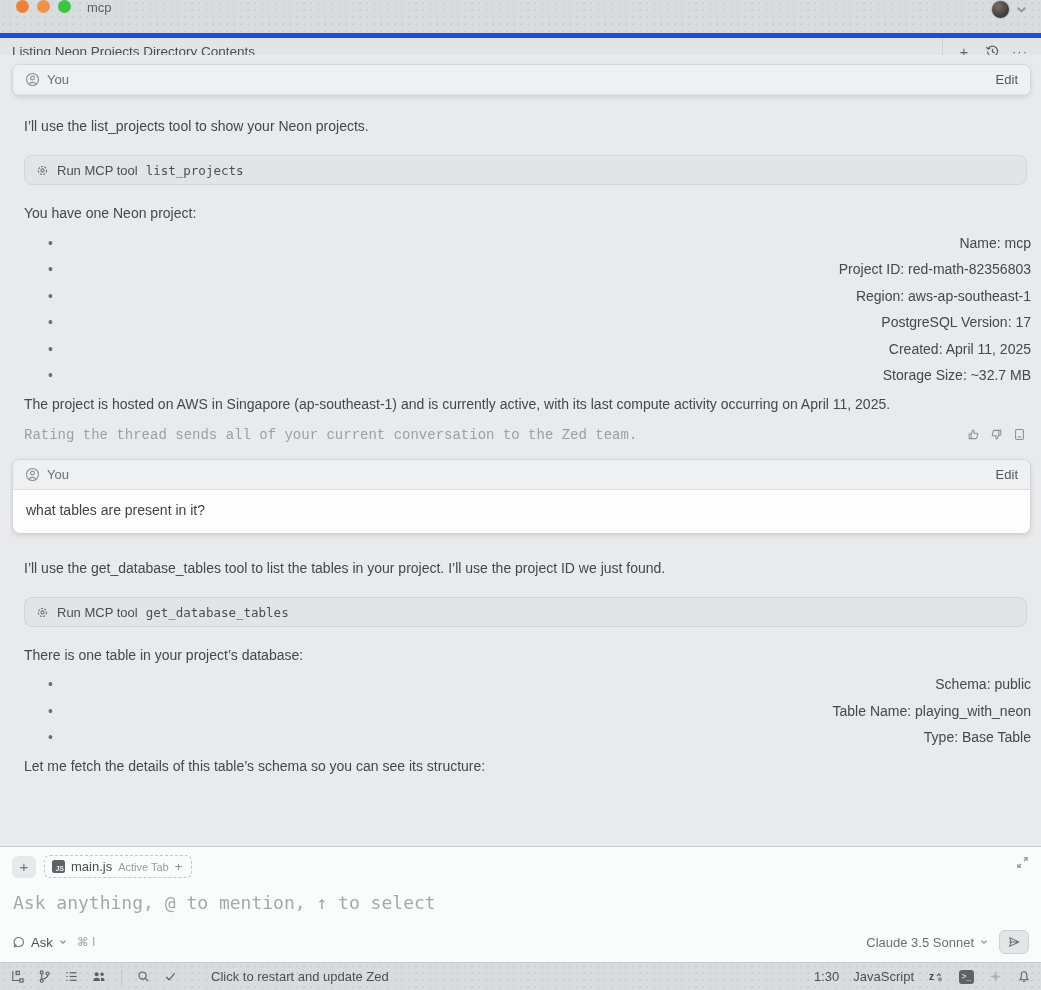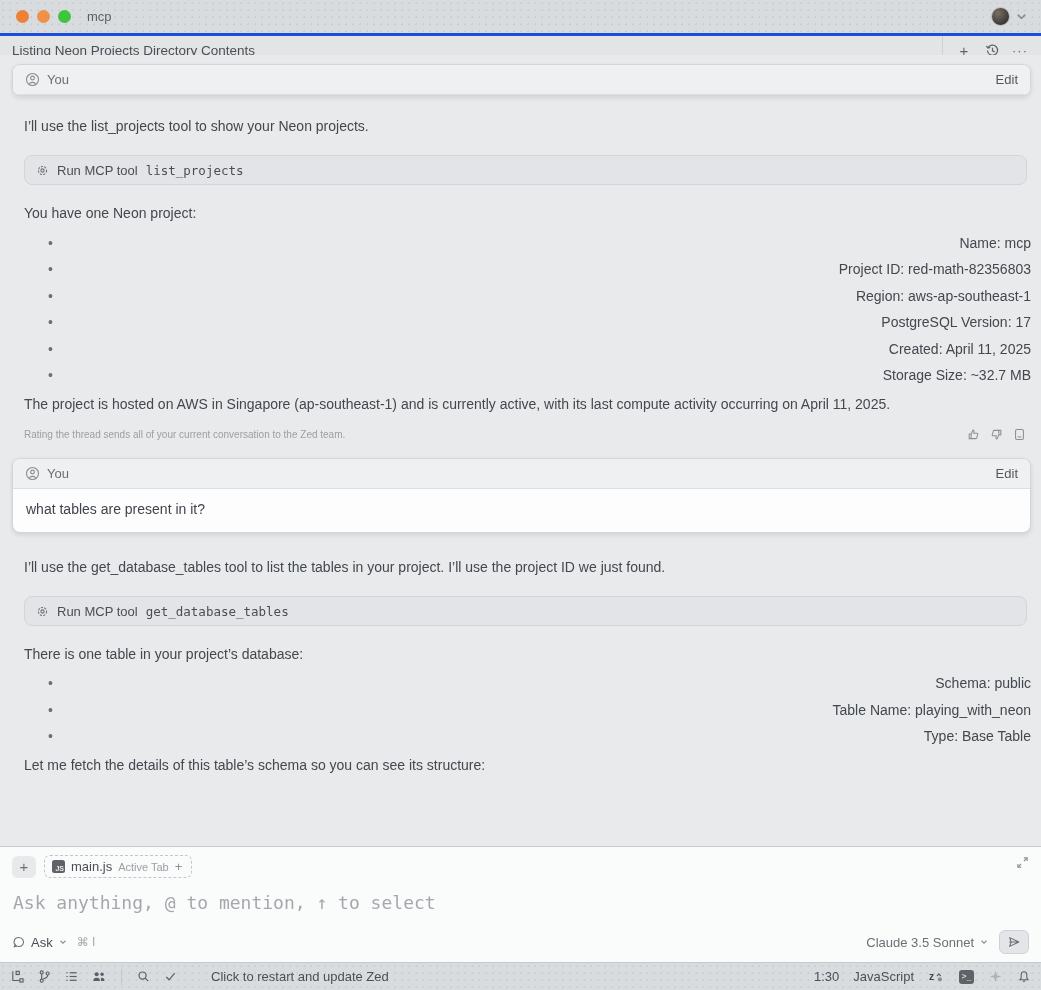--- a/index.html
+++ b/index.html
@@ -11,32 +11,32 @@
     overflow:hidden;
     position:relative;
   }
   .dots {
     background-color:#d9dcdf;
     background-image:radial-gradient(circle, #c9ccd0 1px, transparent 1px);
     background-size:7px 7px;
   }
   
   .titlebar {
-    height:33px; display:flex; align-items:center; padding:0 10px;
+    height:33px; display:flex; padding:0 10px;
     position:relative;
   }
   .traffic { display:flex; gap:8px; margin-left:6px; }
   .light { width:13px; height:13px; border-radius:50%; }
   .window-title { margin-left:16px; font-size:13px; color:#5a5f66; }
   .titlebar-right { position:absolute; right:12px; display:flex; align-items:center; gap:4px; }
   .avatar { width:19px; height:19px; border-radius:50%;
     background:radial-gradient(circle at 35% 30%, #7a6f63, #3c3a38 70%); border:1px solid #b9bcc0; }
   
   .tabbar {
-    height:33px; background:#e2e4e6; border-top:3px solid #1d4ed8; border-bottom:1px solid #cccfd3;
+    height:33px; background:#e2e4e6; border-top:5px solid #1d4ed8; border-bottom:1px solid #cccfd3;
     display:flex; align-items:center; padding:0 12px; position:relative;
   }
   .tab-title { font-size:13.5px; color:#4a4f55; }
   .tabbar-right { position:absolute; right:10px; top:0; bottom:0; display:flex; align-items:center; gap:6px;
     border-left:1px solid #cdd0d4; padding-left:10px; }
   .iconbtn { width:22px; height:22px; display:flex; align-items:center; justify-content:center;
     color:#5f646a; font-size:15px; border-radius:4px; cursor:default; }
   
   .chat { position:absolute; top:55px; left:0; right:0; height:925px; background:#e8eaec;
     border-left:10px solid transparent; overflow:hidden; }
@@ -51,21 +51,21 @@
   .user-card-body { padding:12px 13px 15px 13px; font-size:14px; color:#3f444a; }
   .msg { font-size:14px; color:#43484e; padding:0 0 0 12px; line-height:1.45; }
   .tool-pill { margin:19px 4px 18px 12px; height:30px; background:#e2e4e7; border:1px solid #d3d5d8;
     border-radius:8px; display:flex; align-items:center; padding:0 11px; gap:8px; }
   .tool-pill .label { font-size:13px; color:#4a4f55; }
   .tool-pill .mono { font-family:"DejaVu Sans Mono", monospace; font-size:12.5px; color:#4a4f55; }
   ul.bullets { list-style:none; margin:11px 0 8px 0;text-align:right; }
   ul.bullets li { font-size:14px; color:#43484e; padding-left:48px; position:relative; margin-bottom:10.5px; }
   ul.bullets li::before { content:"•"; position:absolute; left:36px; color:#6b7076; }
   .rating-row { display:flex; align-items:center; margin:13px 4px 14px 12px; }
-  .rating-note { font-size:10px; color:#9ba0a5; }
+  .rating-note { font-size:14px; color:#9ba0a5;font-family:Liberation Mono, monospace; }
   .rating-icons { margin-left:auto; display:flex; gap:8px; color:#8b9096; }
   .ric { width:15px; height:15px; }
   
   .composer { position:absolute; top:846px; left:0; right:0; height:116px; background:#fafbfb;
     border-top:1px solid #c9ccd0; }
   .ctx-row { display:flex; align-items:center; gap:8px; padding:8px 12px 0 12px; }
   .add-ctx { width:24px; height:22px; background:#e7e9eb; border-radius:6px; display:flex;
     align-items:center; justify-content:center; color:#6b7076; font-size:15px; }
   .ctx-pill { display:flex; align-items:center; gap:6px; border:1px dashed #c3c7cb; border-radius:6px;
     padding:3px 9px 3px 7px; }

